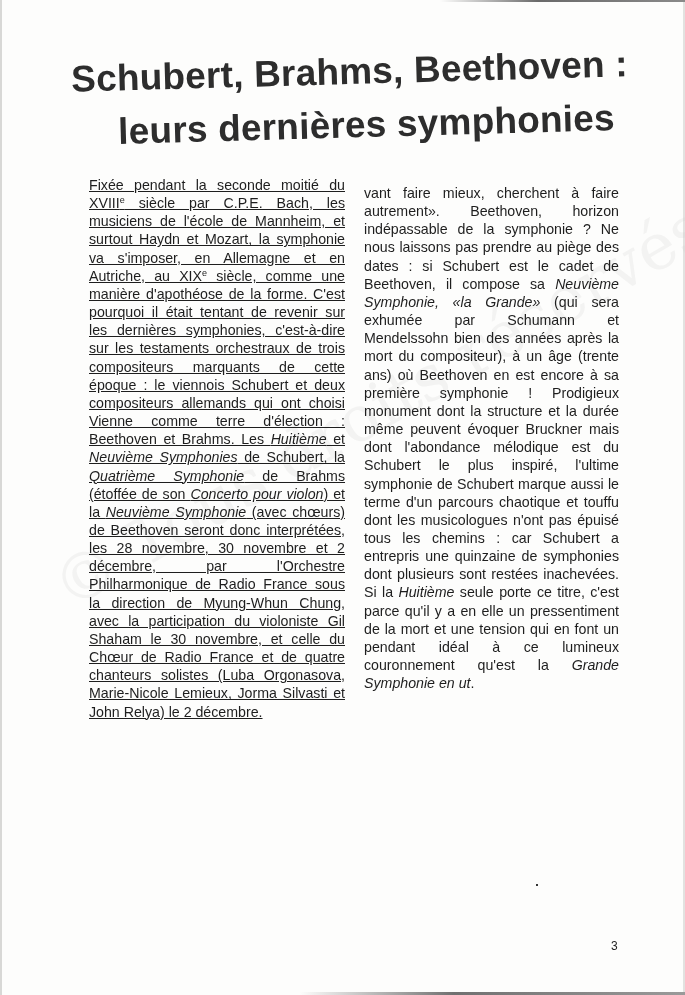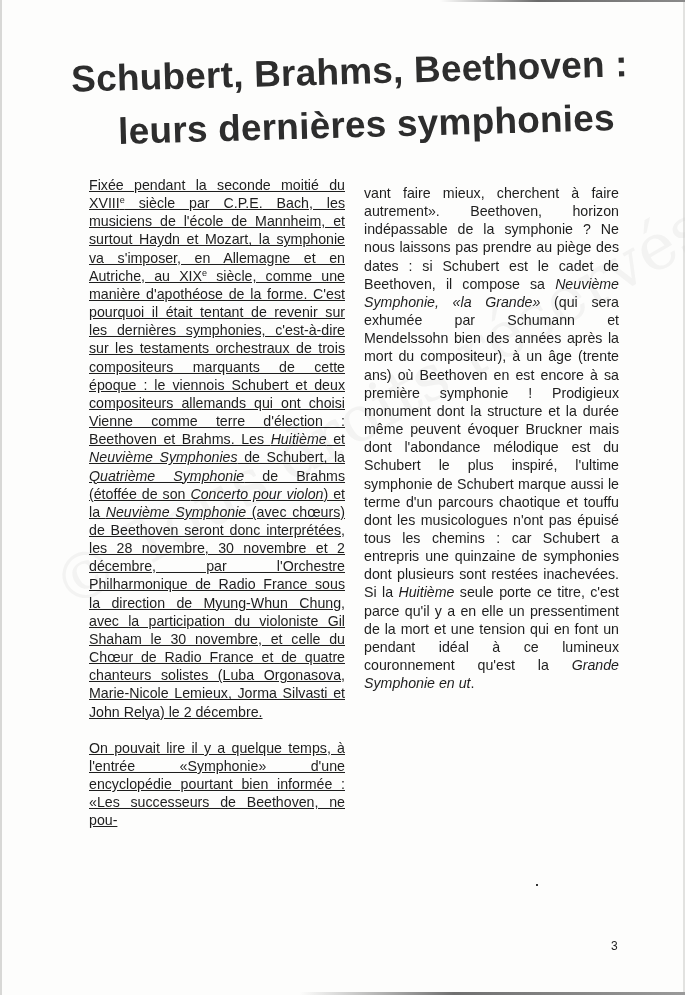--- a/index.html
+++ b/index.html
@@ -61,21 +61,20 @@
   <div class="scan-edge-top"></div>
   <div class="scan-edge-bottom"></div>
 
   <div class="watermark">© Tous droits réservés</div>
 
   <h1 class="title l1" style="margin:0;">Schubert, Brahms, Beethoven :</h1>
   <h1 class="title l2" style="margin:0;">leurs dernières symphonies</h1>
 
   <div class="col left">
     <p><span>Fixée pendant la seconde moitié du XVIII</span><sup>e</sup><span> siècle par C.P.E. Bach, les musiciens de l'école de Mannheim, et surtout Haydn et Mozart, la symphonie va s'imposer, en Allemagne et en Autriche, au XIX</span><sup>e</sup><span> siècle, comme une manière d'apothéose de la forme. C'est pourquoi il était tentant de revenir sur les dernières symphonies, c'est-à-dire sur les testaments orchestraux de trois compositeurs marquants de cette époque : le viennois Schubert et deux compositeurs allemands qui ont choisi Vienne comme terre d'élection : Beethoven et Brahms. Les </span><em>Huitième</em><span> et </span><em>Neuvième Symphonies</em><span> de Schubert, la </span><em>Quatrième Symphonie</em><span> de Brahms (étoffée de son </span><em>Concerto pour violon</em><span>) et la </span><em>Neuvième Symphonie</em><span> (avec chœurs) de Beethoven seront donc interprétées, les 28 novembre, 30 novembre et 2 décembre, par l'Orchestre Philharmonique de Radio France sous la direction de Myung-Whun Chung, avec la participation du violoniste Gil Shaham le 30 novembre, et celle du Chœur de Radio France et de quatre chanteurs solistes (Luba Orgonasova, Marie-Nicole Lemieux, Jorma Silvasti et John Relya) le 2 décembre.</span></p>
-    <p class="last">On pouvait lire il y a quelque temps, à l'entrée «Symphonie» d'une encyclopédie pourtant bien informée : «Les successeurs de Beethoven, ne pou-</p>
   </div>
 
   <div class="col right">
     <p><span>vant faire mieux, cherchent à faire autrement». Beethoven, horizon indépassable de la symphonie ? Ne nous laissons pas prendre au piège des dates : si Schubert est le cadet de Beethoven, il compose sa </span><em>Neuvième Symphonie, «la Grande»</em><span> (qui sera exhumée par Schumann et Mendelssohn bien des années après la mort du compositeur), à un âge (trente ans) où Beethoven en est encore à sa première symphonie ! Prodigieux monument dont la structure et la durée même peuvent évoquer Bruckner mais dont l'abondance mélodique est du Schubert le plus inspiré, l'ultime symphonie de Schubert marque aussi le terme d'un parcours chaotique et touffu dont les musicologues n'ont pas épuisé tous les chemins : car Schubert a entrepris une quinzaine de symphonies dont plusieurs sont restées inachevées. Si la </span><em>Huitième</em><span> seule porte ce titre, c'est parce qu'il y a en elle un pressentiment de la mort et une tension qui en font un pendant idéal à ce lumineux couronnement qu'est la </span><em>Grande Symphonie en ut</em><span>.</span></p>
   </div>
 
   <div class="speck"></div>
   <div class="page-number">3</div>
 </div>
 

